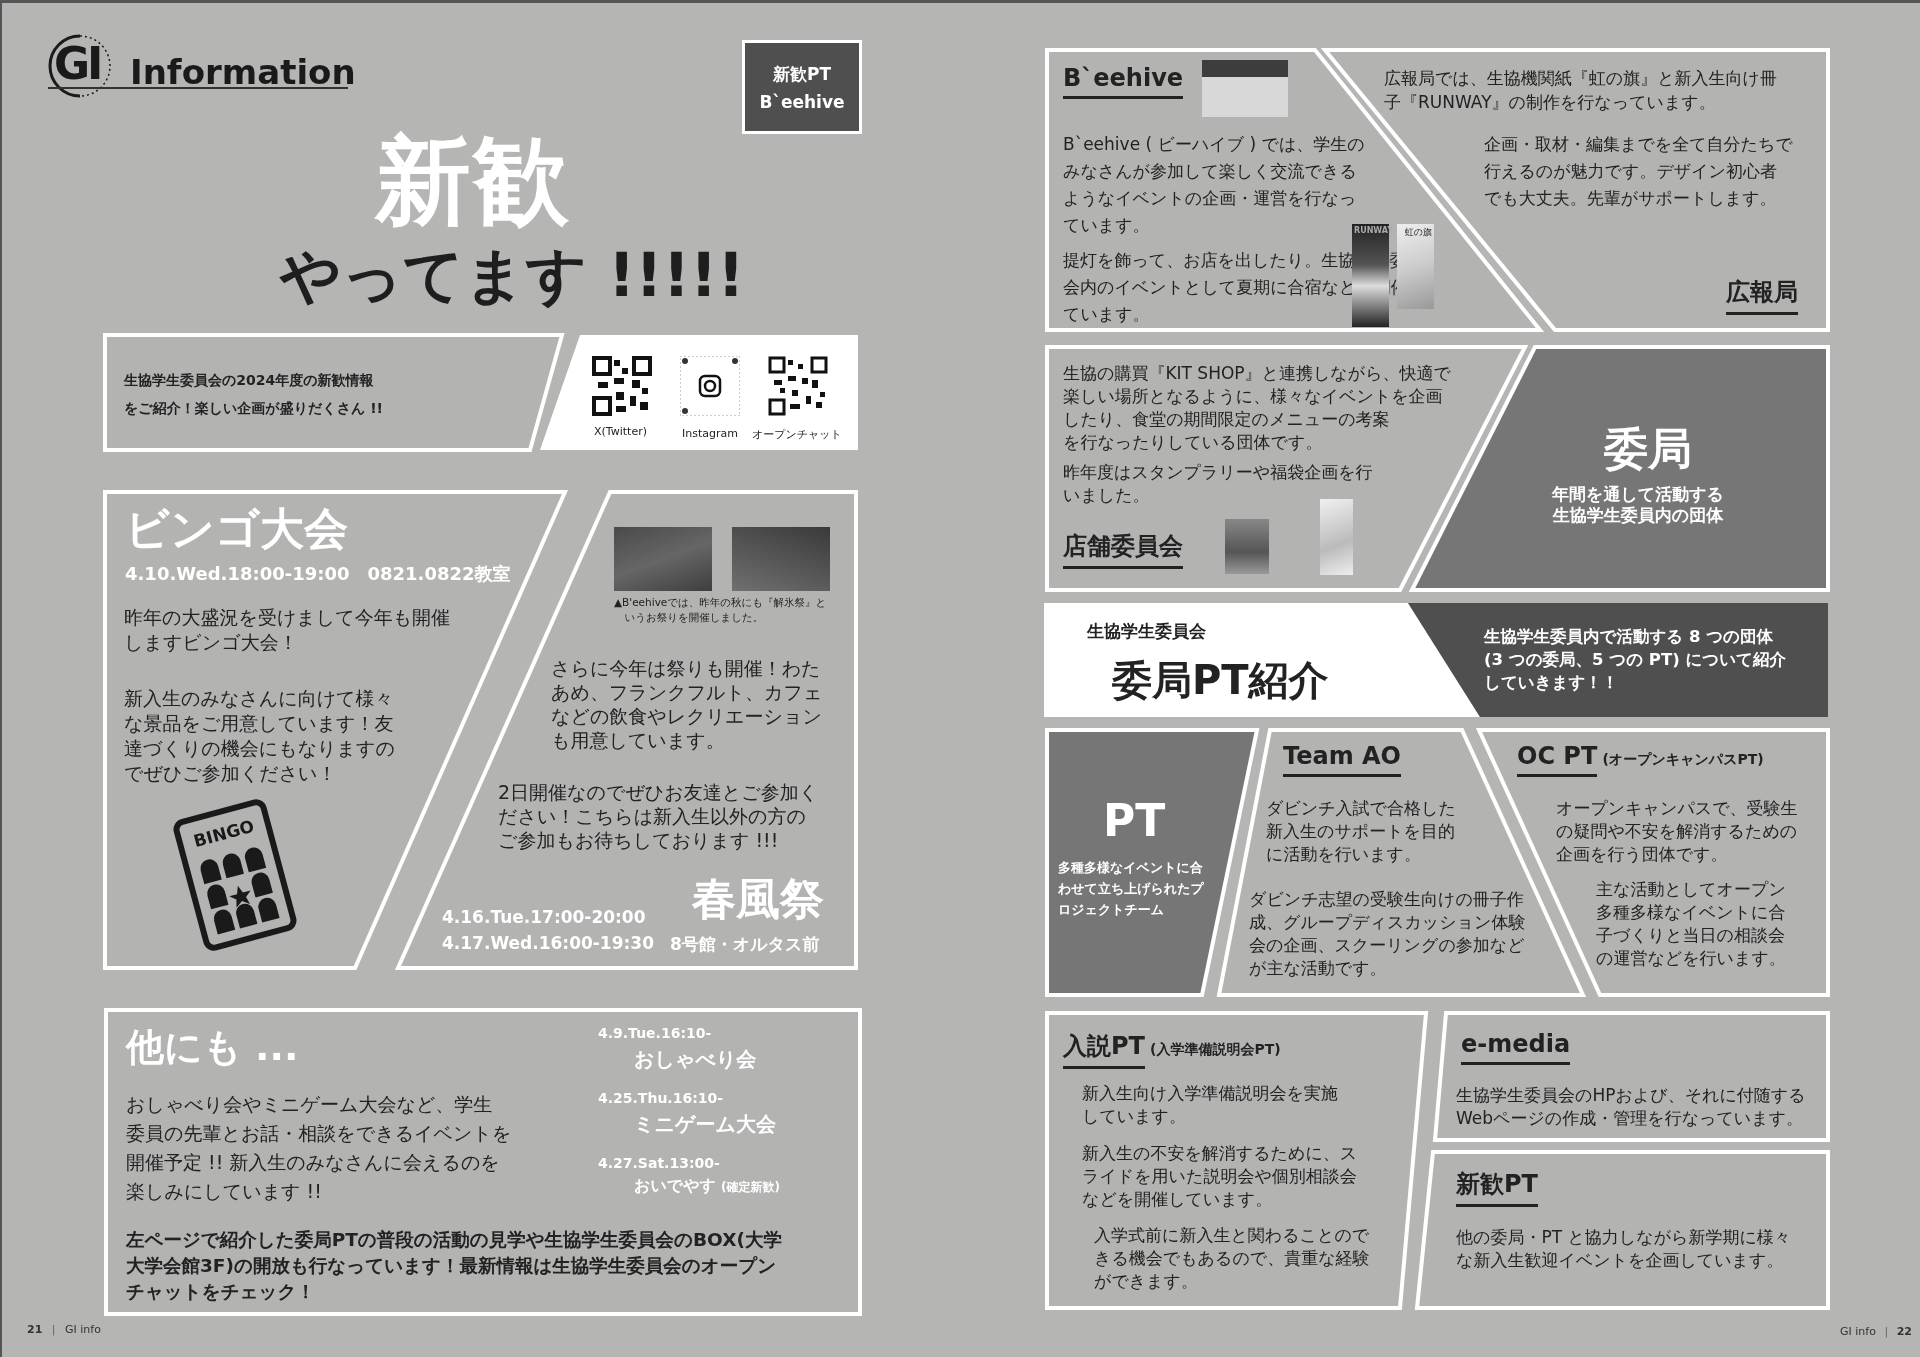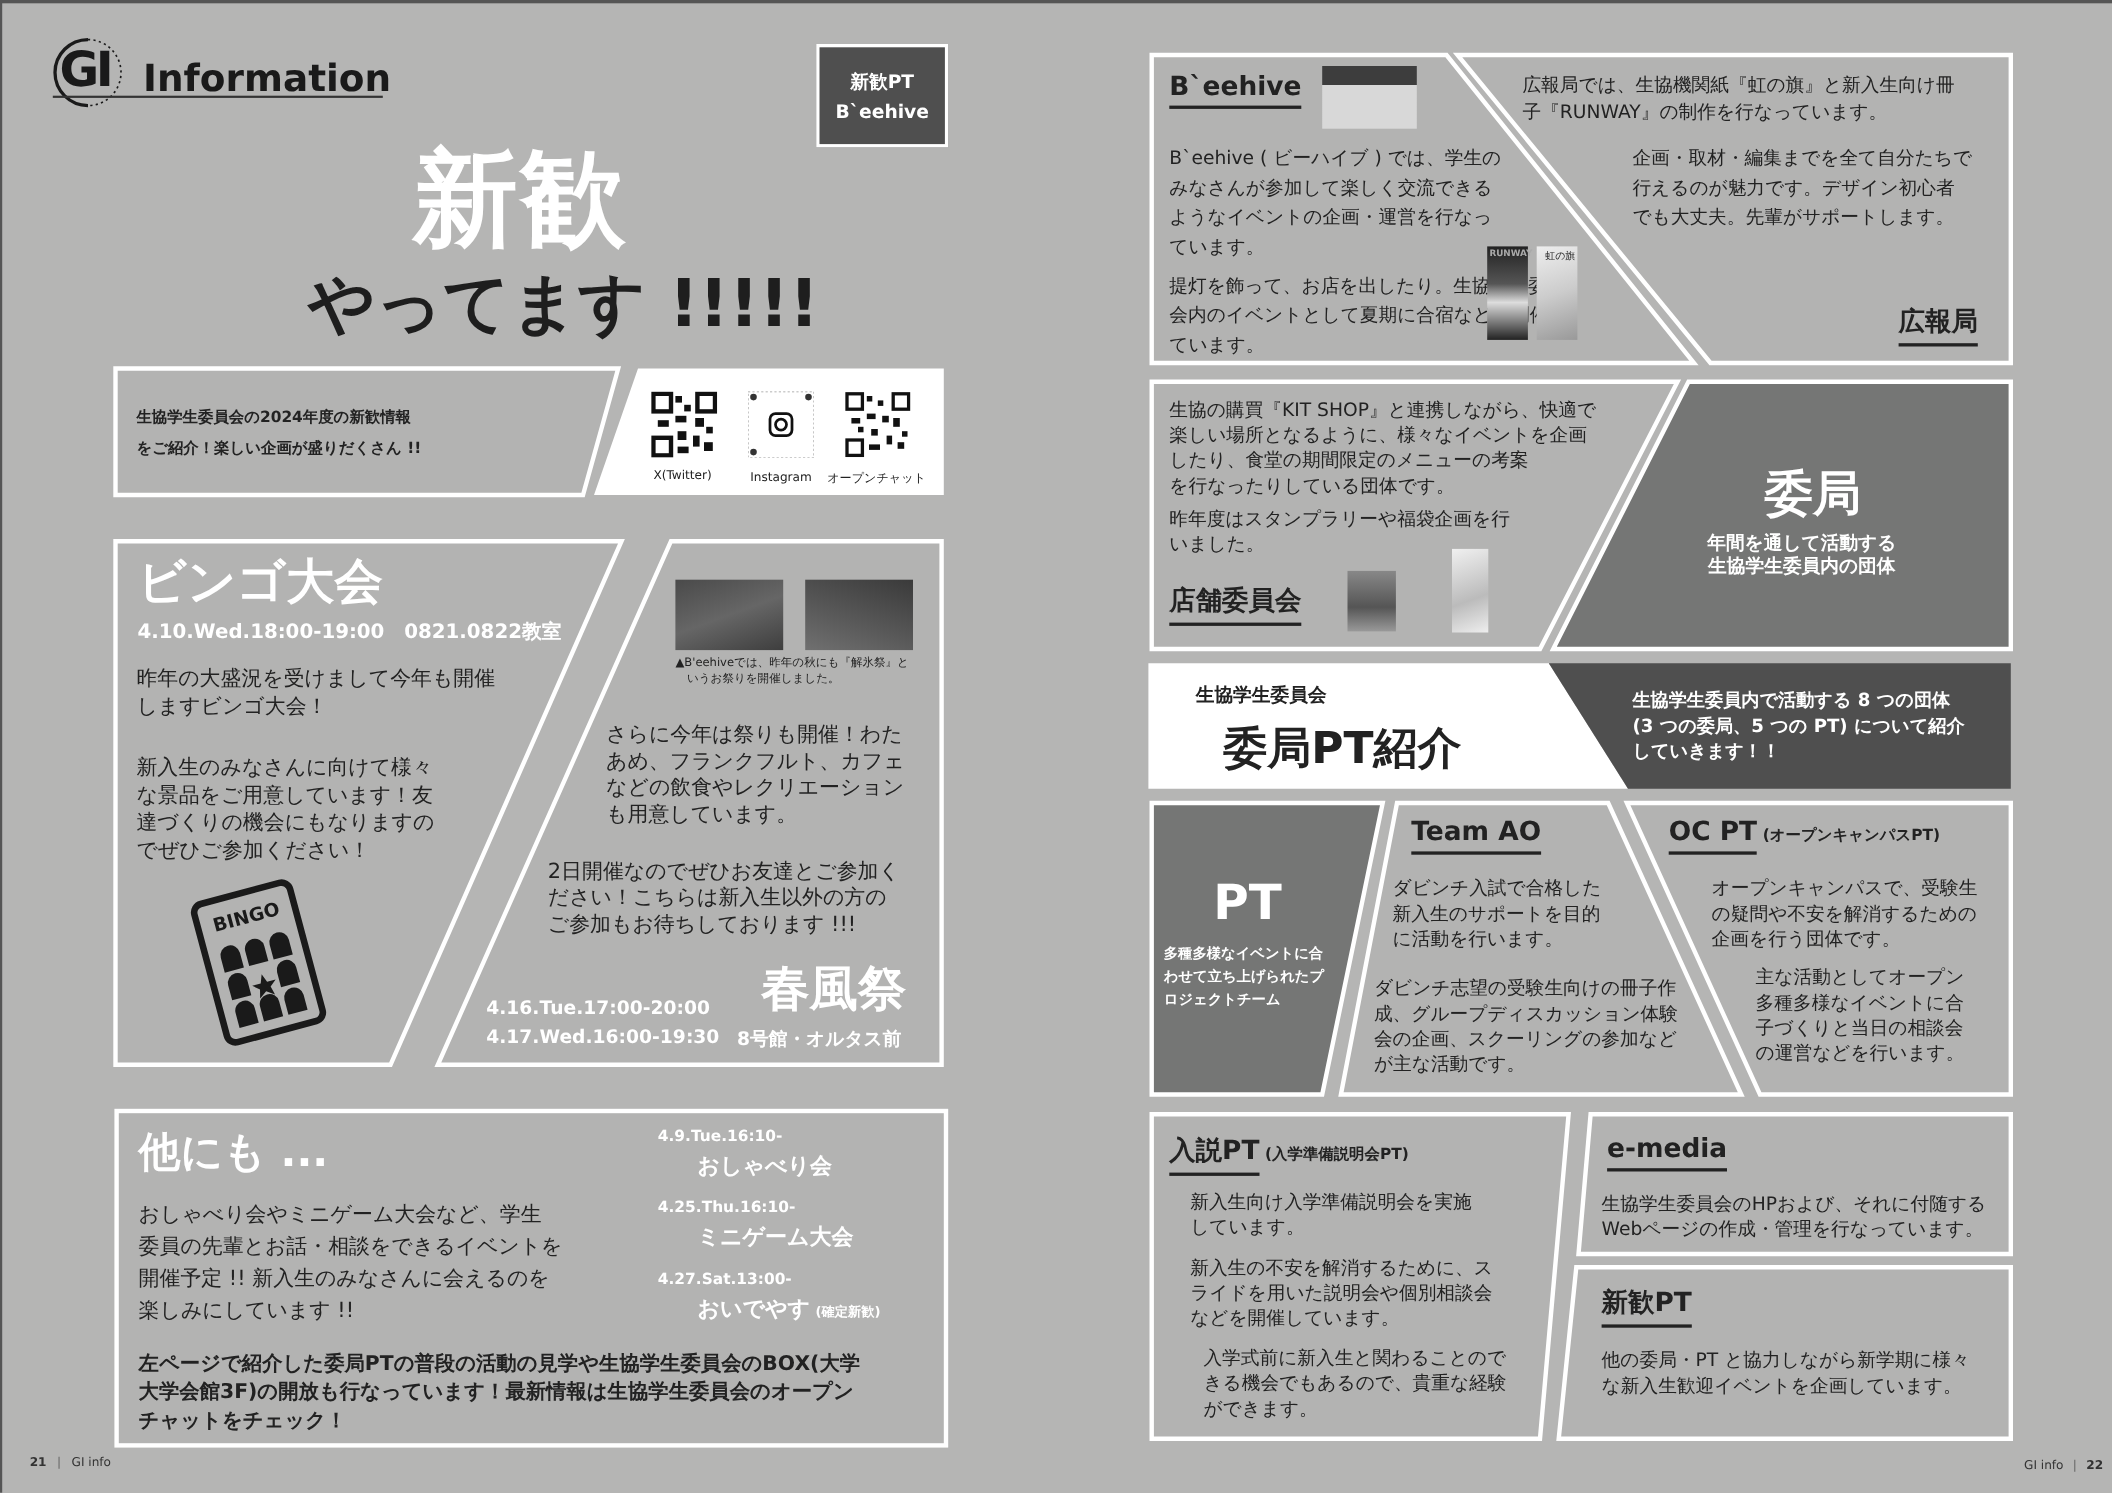--- a/index.html
+++ b/index.html
@@ -155,21 +155,21 @@
 委員の先輩とお話・相談をできるイベントを
 開催予定 !! 新入生のみなさんに会えるのを
 楽しみにしています !!</div>
 
 <div class="txt w bold" style="left:598px;top:1025px;font-size:14px;">4.9.Tue.16:10-</div>
 <div class="txt w bold" style="left:634px;top:1046px;font-size:20px;">おしゃべり会</div>
 <div class="txt w bold" style="left:598px;top:1090px;font-size:14px;">4.25.Thu.16:10-</div>
 <div class="txt w bold" style="left:634px;top:1111px;font-size:20px;">ミニゲーム大会</div>
 <div class="txt w bold" style="left:598px;top:1155px;font-size:14px;">4.27.Sat.13:00-</div>
 <div class="abs" style="left:634px;top:1176px;">
-  <span class="w bold" style="font-size:20px;">おいでやす</span>
+  <span class="w bold" style="font-size:16px;">おいでやす</span>
   <span class="w bold" style="font-size:12px;">(確定新歓)</span>
 </div>
 <div class="txt bold" style="left:126px;top:1227px;font-size:18.5px;line-height:26px;">左ページで紹介した委局PTの普段の活動の見学や生協学生委員会のBOX(大学
 大学会館3F)の開放も行なっています！最新情報は生協学生委員会のオープン
 チャットをチェック！</div>
 
 <div class="abs" style="left:27px;top:1323px;font-size:11px;color:#333;">
   <span class="bold">21</span>
   <span style="margin:0 6px;color:#666;">|</span>
   <span>GI info</span>
@@ -209,21 +209,21 @@
 ています。</div>
 <div class="txt" style="left:1063px;top:247px;font-size:17px;line-height:27px;">提灯を飾って、お店を出したり。生協学生委員
 会内のイベントとして夏期に合宿などを開催し
 ています。</div>
 
 <div class="txt" style="left:1384px;top:66px;font-size:17px;line-height:24px;">広報局では、生協機関紙『虹の旗』と新入生向け冊
 子『RUNWAY』の制作を行なっています。</div>
 <div class="txt" style="left:1484px;top:131px;font-size:17px;line-height:27px;">企画・取材・編集までを全て自分たちで
 行えるのが魅力です。デザイン初心者
 でも大丈夫。先輩がサポートします。</div>
-<div class="photo" style="left:1352px;top:224px;width:37px;height:85px;background:linear-gradient(180deg,#222,#555 40%,#ddd 60%,#222);">
+<div class="photo" style="left:1352px;top:224px;width:37px;height:103px;background:linear-gradient(180deg,#222,#555 40%,#ddd 60%,#222);">
   <span style="font-size:8px;color:#aaa;font-weight:bold;display:block;margin:2px;">RUNWAY</span>
 </div>
 <div class="photo" style="left:1397px;top:224px;width:37px;height:85px;background:linear-gradient(160deg,#eee,#ccc 50%,#999);">
   <span style="font-size:9px;color:#222;display:block;margin:2px;text-align:right;">虹の旗</span>
 </div>
 <div class="txt bold" style="left:1726px;top:276px;font-size:24px;"><span class="ul">広報局</span></div>
 
 <div class="txt" style="left:1063px;top:362px;font-size:17px;line-height:23px;">生協の購買『KIT SHOP』と連携しながら、快適で
 楽しい場所となるように、様々なイベントを企画
 したり、食堂の期間限定のメニューの考案

